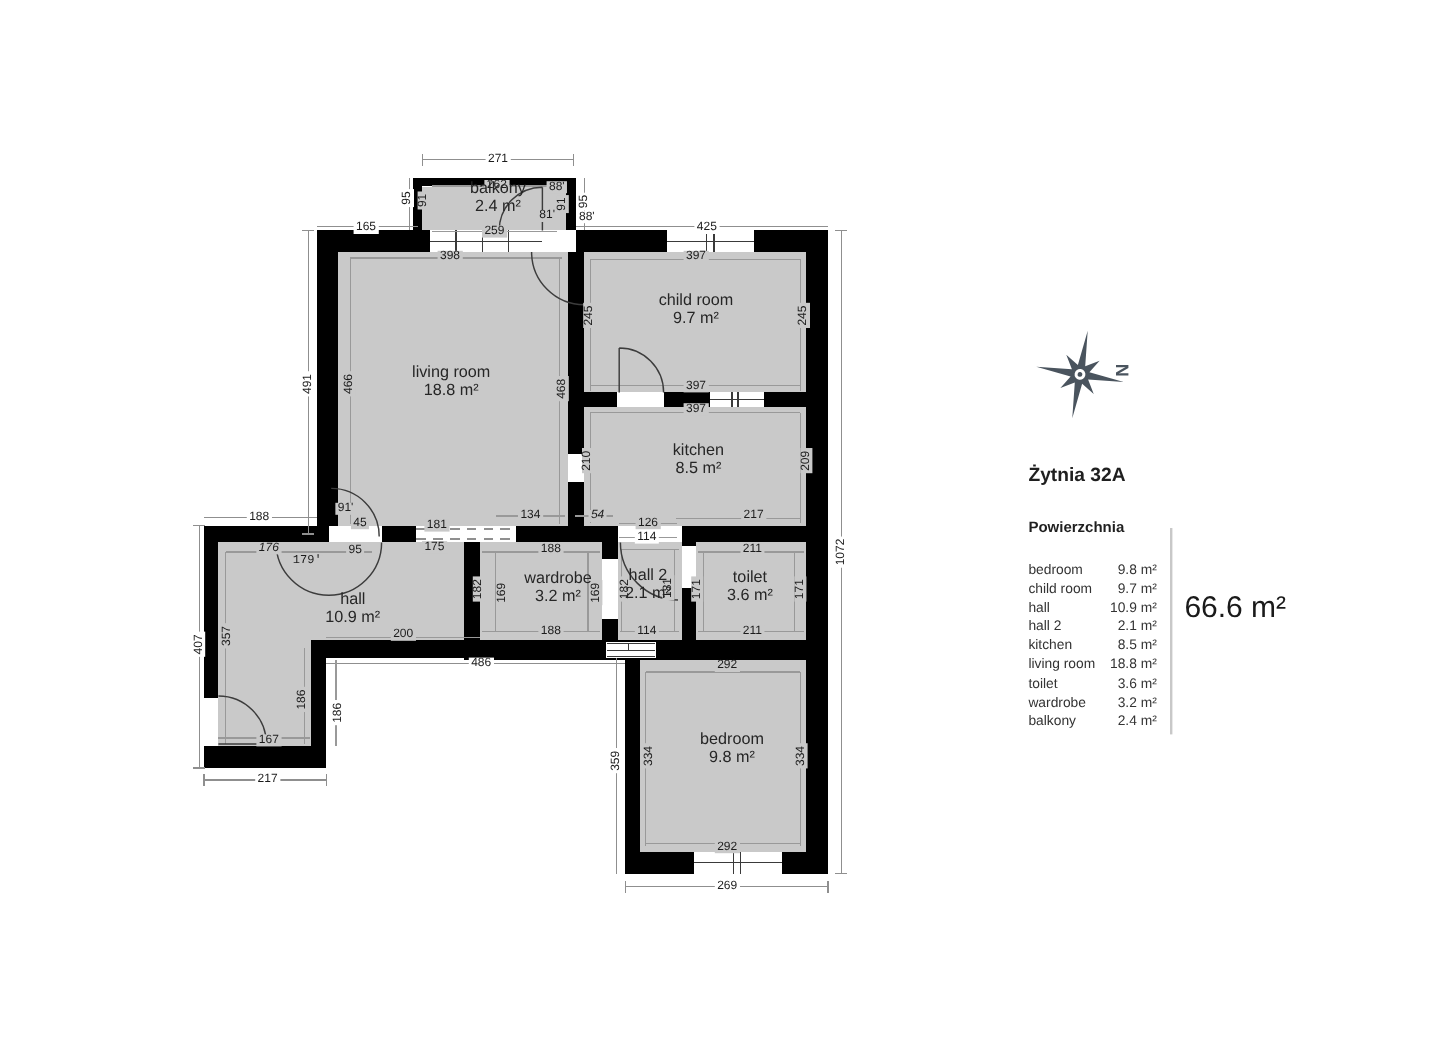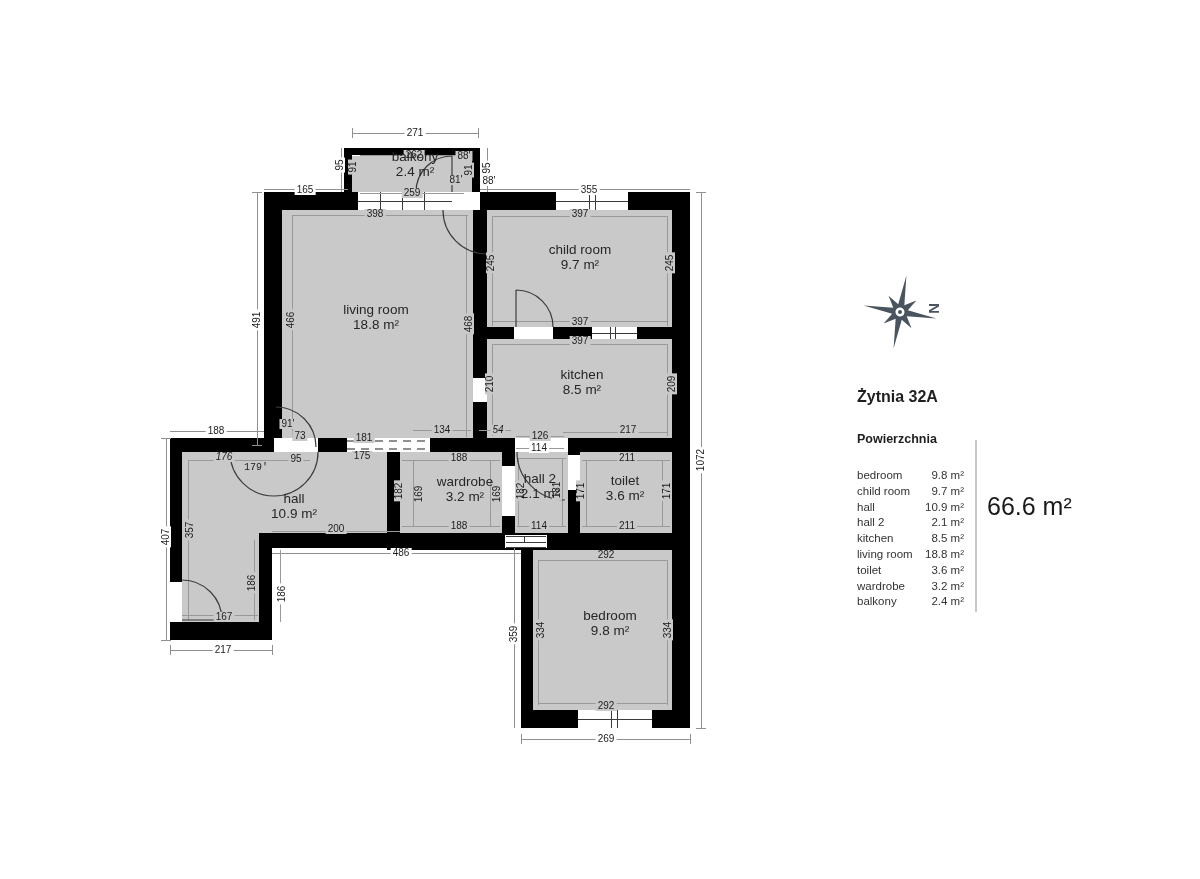--- a/index.html
+++ b/index.html
@@ -151,36 +151,36 @@
       <span class="dim bgg" style="left: 414px; top: 155px;">262</span>
       <span class="dim bgg" style="left: 412px; top: 193px;">259</span>
       <span class="dim bgg" style="left: 464px; top: 156px;">88'</span>
       <span class="dim bgg" style="left: 456px; top: 180px;">81'</span>
       <span class="dim bgw" style="left: 489px; top: 181px;">88'</span>
       <span class="dim bgw rot" style="left: 340px; top: 165px;">95</span>
       <span class="dim bgg rot" style="left: 353px; top: 167px;">91</span>
       <span class="dim bgw rot" style="left: 487px; top: 168px;">95</span>
       <span class="dim bgg rot" style="left: 469px; top: 170px;">91</span>
       <span class="dim bgw" style="left: 305px; top: 190px;">165</span>
-      <span class="dim bgw" style="left: 589px; top: 190px;">355</span>
+      <span class="dim bgw" style="left: 589px; top: 190px;">425</span>
       <span class="dim bgg" style="left: 375px; top: 214px;">398</span>
       <span class="dim bgg" style="left: 580px; top: 214px;">397</span>
       <span class="dim bgw rot" style="left: 257px; top: 320px;">491</span>
       <span class="dim bgg rot" style="left: 291px; top: 320px;">466</span>
       <span class="dim bgg rot" style="left: 469px; top: 324px;">468</span>
       <span class="dim bgg rot" style="left: 491px; top: 263px;">245</span>
       <span class="dim bgg rot" style="left: 670px; top: 263px;">245</span>
       <span class="dim bgg" style="left: 580px; top: 322px;">397</span>
       <span class="dim bgg" style="left: 580px; top: 341px;">397</span>
       <span class="dim bgg rot" style="left: 490px; top: 384px;">210</span>
       <span class="dim bgg rot" style="left: 672px; top: 384px;">209</span>
       <span class="dim bgw rot" style="left: 701px; top: 460px;">1072</span>
       <span class="dim bgw" style="left: 216px; top: 431px;">188</span>
       <span class="dim bgg" style="left: 288px; top: 424px;">91'</span>
-      <span class="dim bgg" style="left: 300px; top: 436px;">73</span>
+      <span class="dim bgg" style="left: 300px; top: 436px;">45</span>
       <span class="dim bgg" style="left: 364px; top: 438px;">181</span>
       <span class="dim bgg" style="left: 362px; top: 456px;">175</span>
       <span class="dim bgg" style="left: 442px; top: 430px; text-align: right;">134</span>
       <span class="dim bgg" style="left: 498px; top: 430px; font-style: italic;">54</span>
       <span class="dim bgg" style="left: 540px; top: 436px;">126</span>
       <span class="dim bgw" style="left: 539px; top: 448px;">114</span>
       <span class="dim bgg" style="left: 628px; top: 430px;">217</span>
       <span class="dim bgg" style="left: 224px; top: 457px; font-style: italic;">176</span>
       <span class="dim bgg" style="left: 296px; top: 459px;">95</span>
       <span class="dim bgg" style="left: 256px; top: 468px; font-family: Liberation Mono, monospace;">179'</span>

